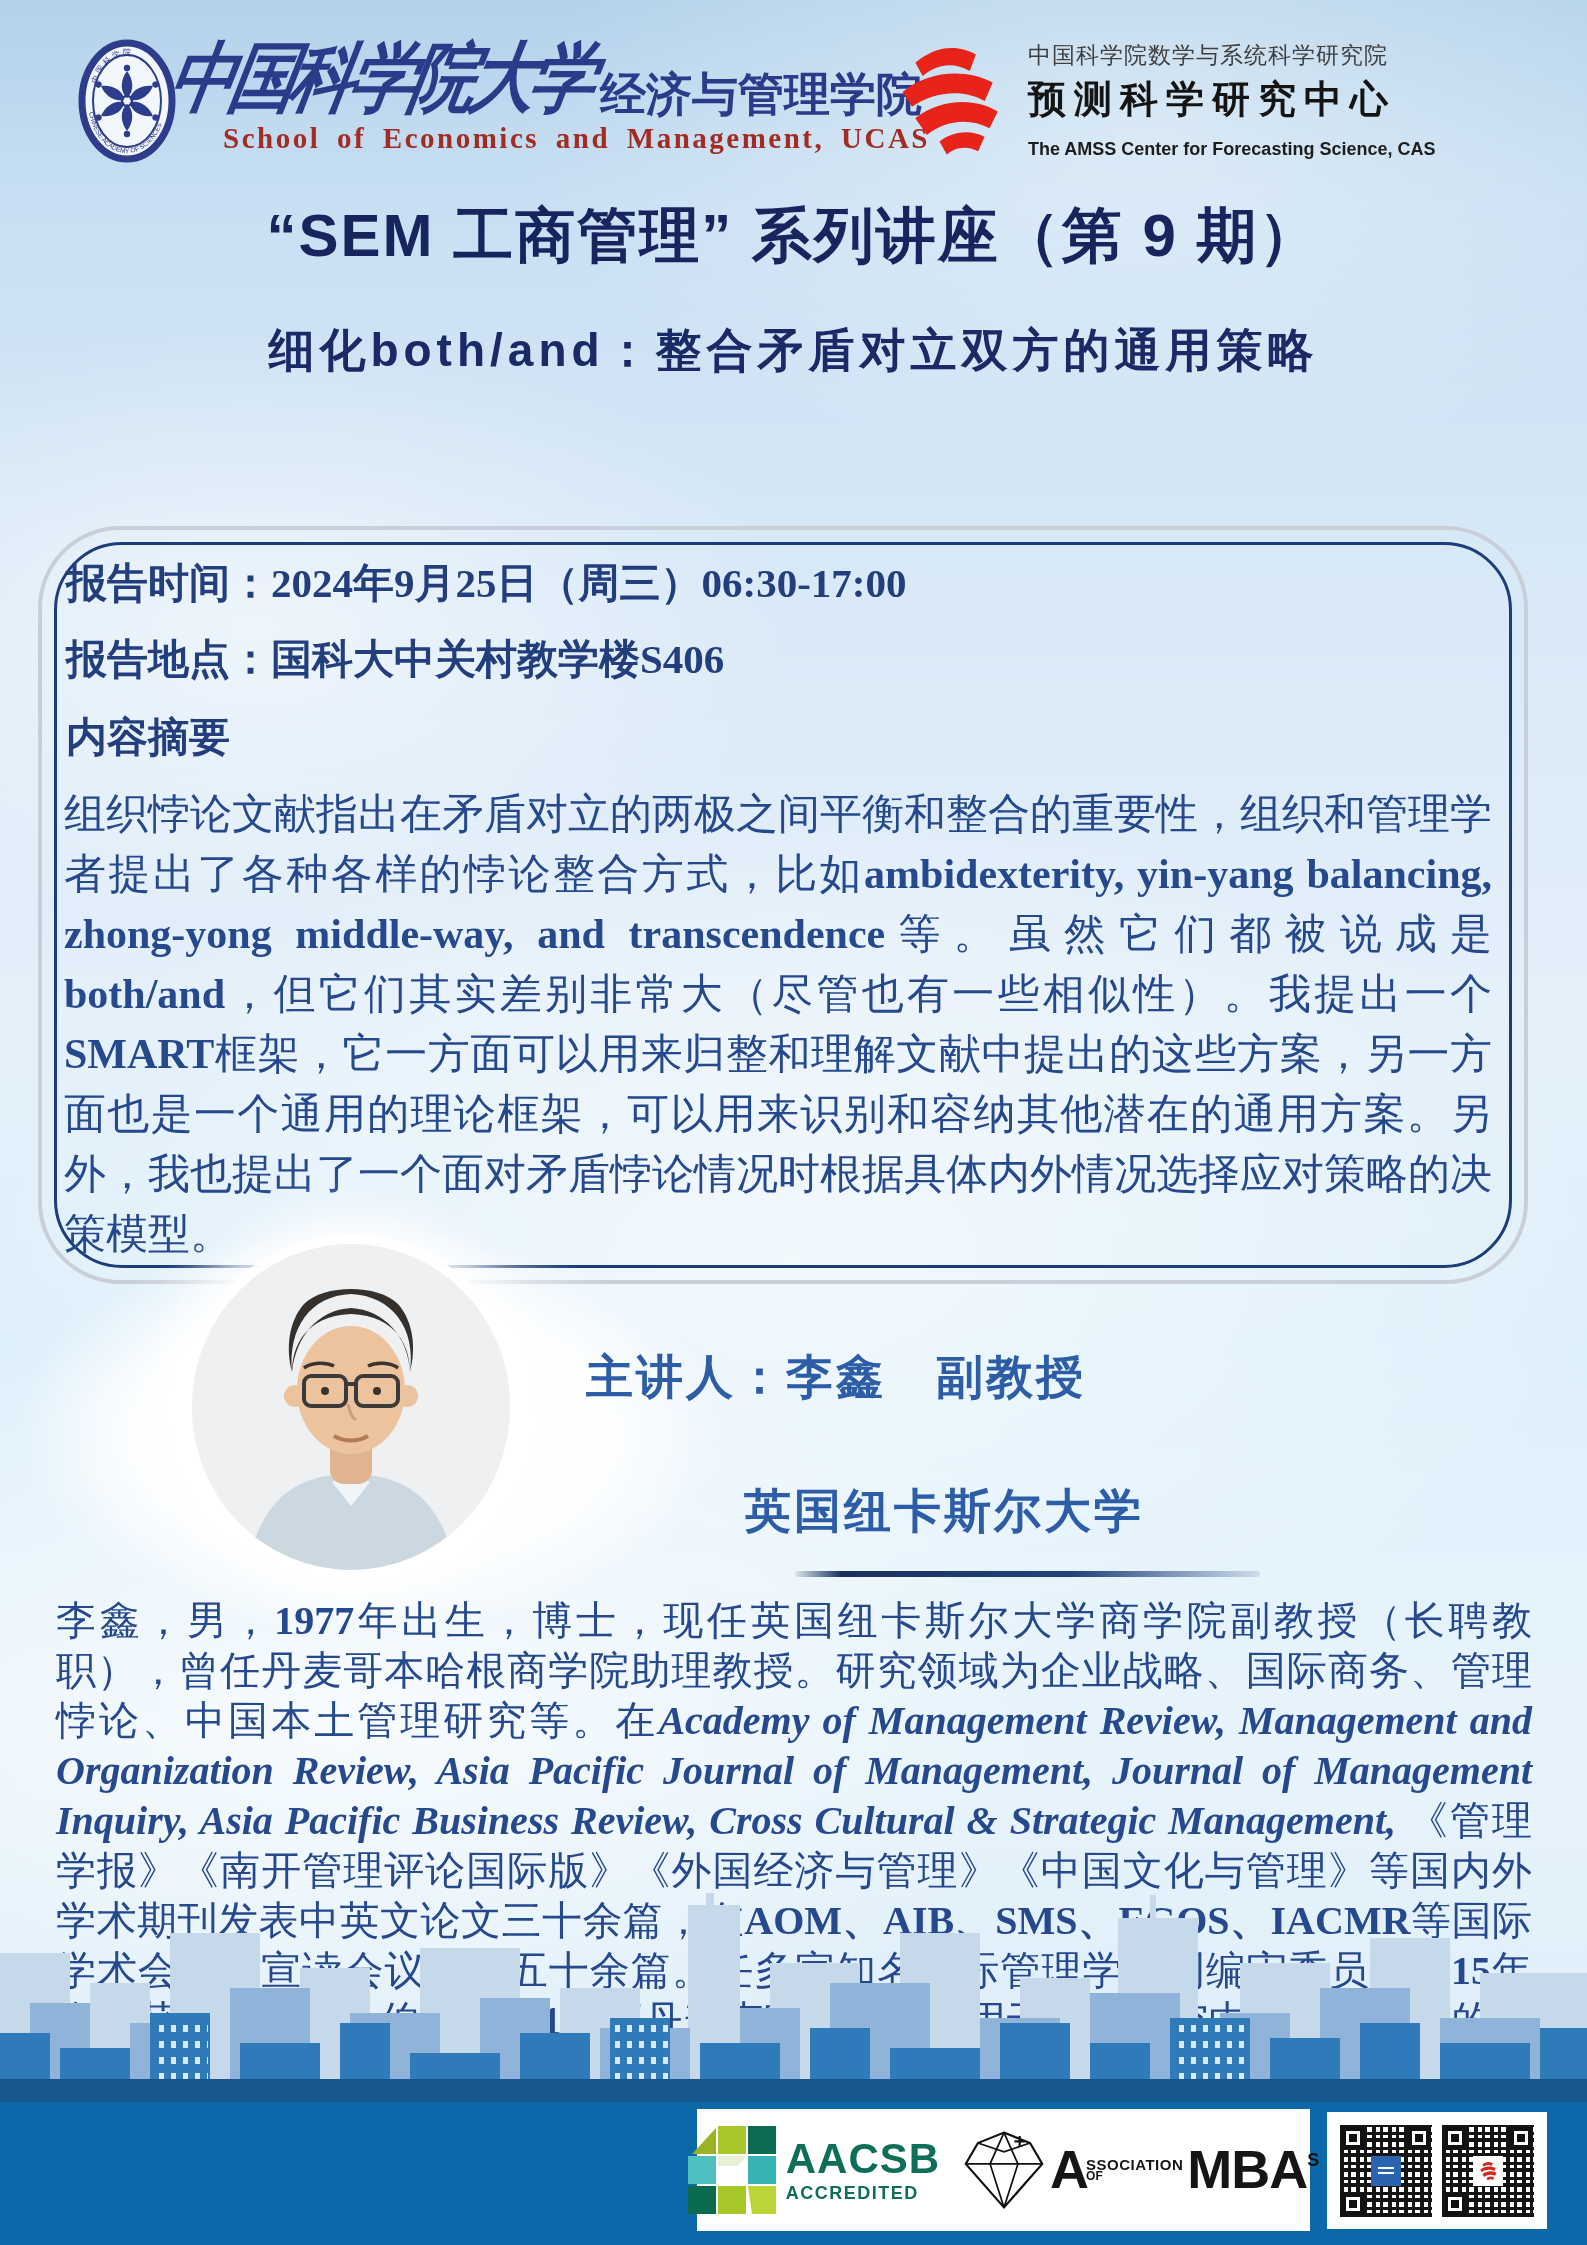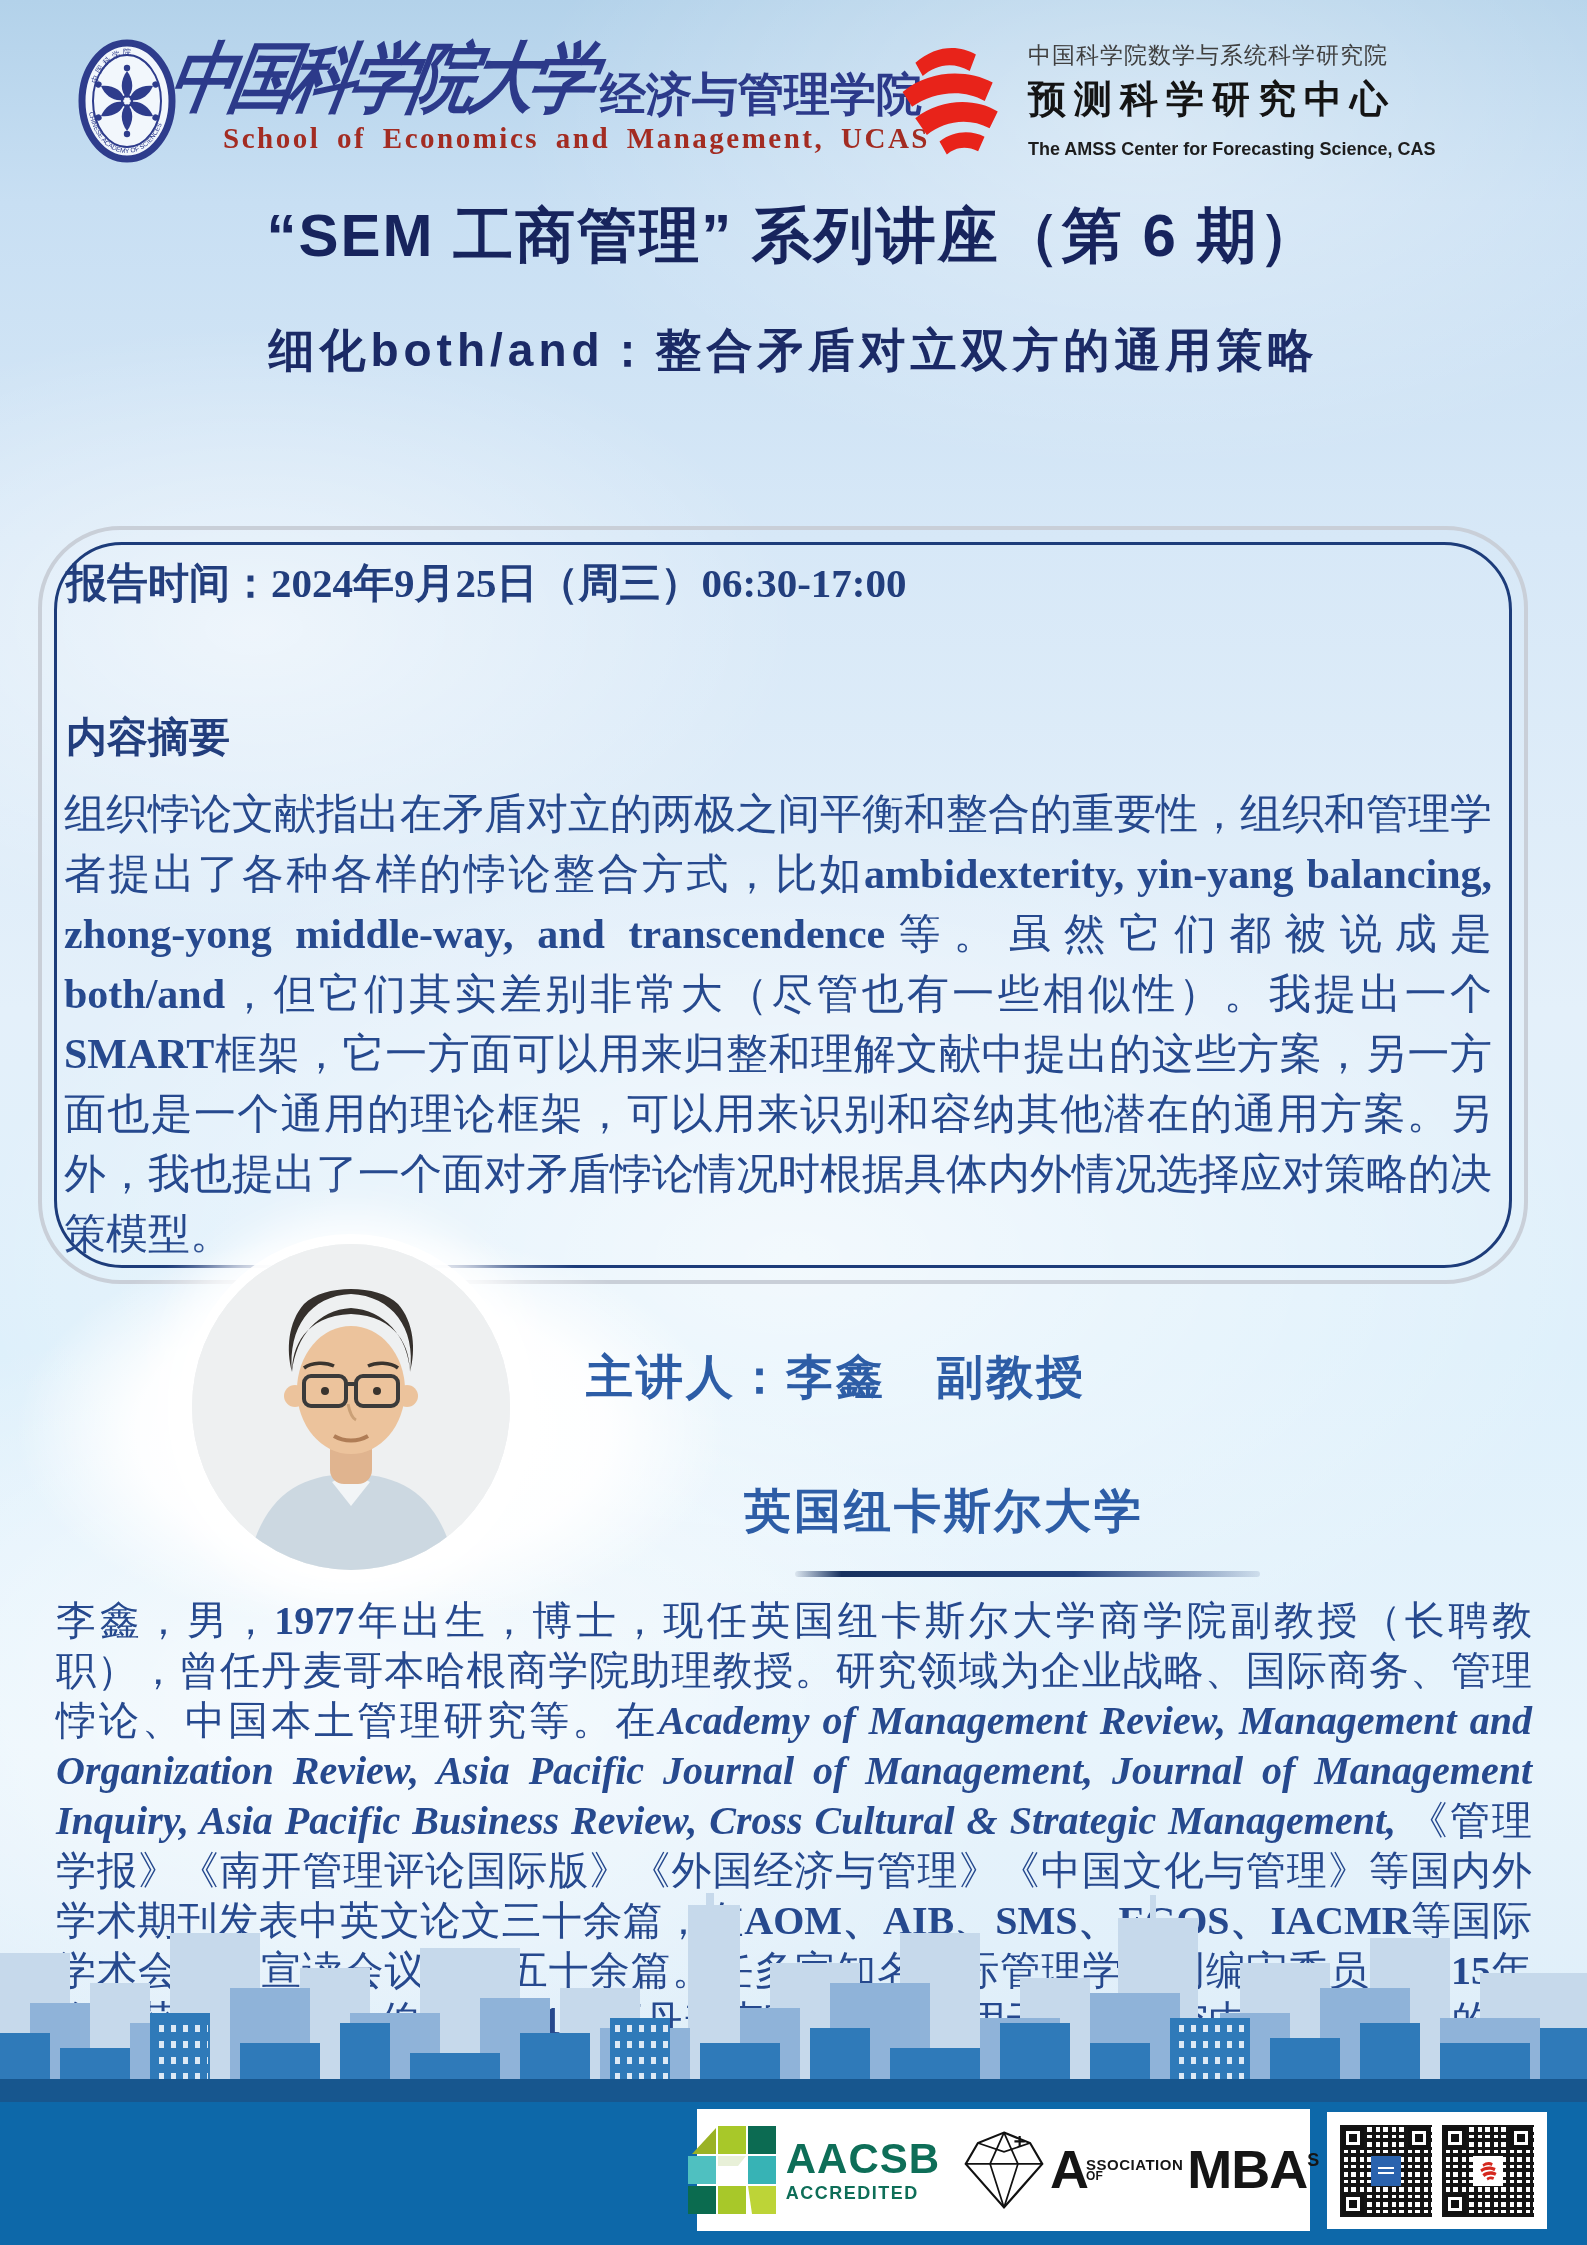--- a/index.html
+++ b/index.html
@@ -142,26 +142,27 @@
       <path d="M30,80 C58,62 94,66 114,82 L104,98 C84,84 58,86 40,98 Z"></path>
       <path d="M52,106 C68,96 86,98 98,106 L90,120 C78,112 66,114 58,120 Z"></path>
     </g>
   </svg>
   <div class="amss-text">
     <div class="amss-inst">中国科学院数学与系统科学研究院</div>
     <div class="amss-center">预测科学研究中心</div>
     <div class="amss-en">The AMSS Center for Forecasting Science, CAS</div>
   </div>
 
-  <div class="title">“SEM 工商管理” 系列讲座（第 6 期）</div>
+  <div class="title">“SEM 工商管理” 系列讲座（第 9 期）</div>
   <div class="subtitle">细化both/and：整合矛盾对立双方的通用策略</div>
 
   <div class="box-outer"></div>
   <div class="box-inner"></div>
   <div class="info-row info-time">报告时间：2024年9月25日（周三）06:30-17:00</div>
+  <div class="info-row info-venue">报告地点：国科大中关村教学楼S406</div>
   <div class="info-row info-abs">内容摘要</div>
   <div class="abstract"><span>组织悖论文献指出在矛盾对立的两极之间平衡和整合的重要性，组织和管理学者提出了各种各样的悖论整合方式，比如</span><span class="b">ambidexterity, yin-yang balancing, zhong-yong middle-way, and transcendence</span><span>等。虽然它们都被说成是</span><span class="b">both/and</span><span>，但它们其实差别非常大（尽管也有一些相似性）。我提出一个</span><span class="b">SMART</span><span>框架，它一方面可以用来归整和理解文献中提出的这些方案，另一方面也是一个通用的理论框架，可以用来识别和容纳其他潜在的通用方案。另外，我也提出了一个面对矛盾悖论情况时根据具体内外情况选择应对策略的决策模型。</span></div>
 
   <div class="halo"></div>
   <div class="photo">
     <svg viewBox="0 0 318 326" width="318" height="326">
       <rect width="318" height="326" fill="#eef0f1"></rect>
       <path d="M55,326 C68,252 108,230 159,230 C210,230 250,252 264,326 Z" fill="#ccd8e1"></path>
       <path d="M140,238 L159,262 L178,238 L166,232 L152,232 Z" fill="#f2f5f7"></path>
       <rect x="138" y="192" width="42" height="48" rx="14" fill="#e0b48f"></rect>

